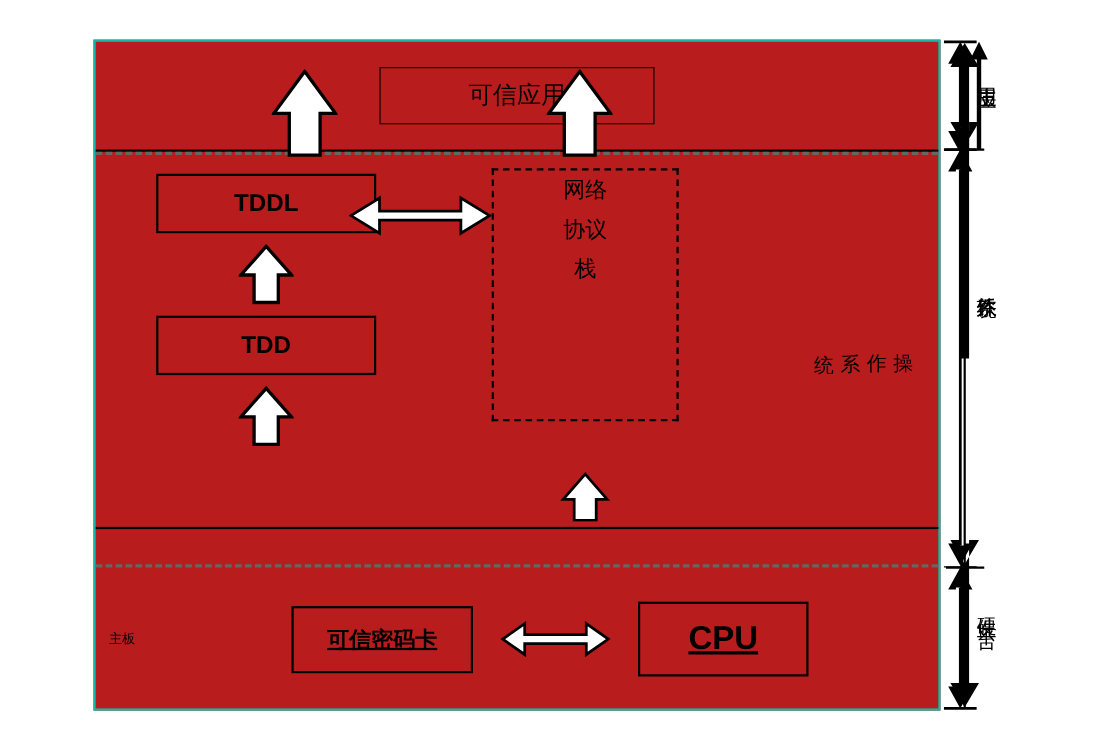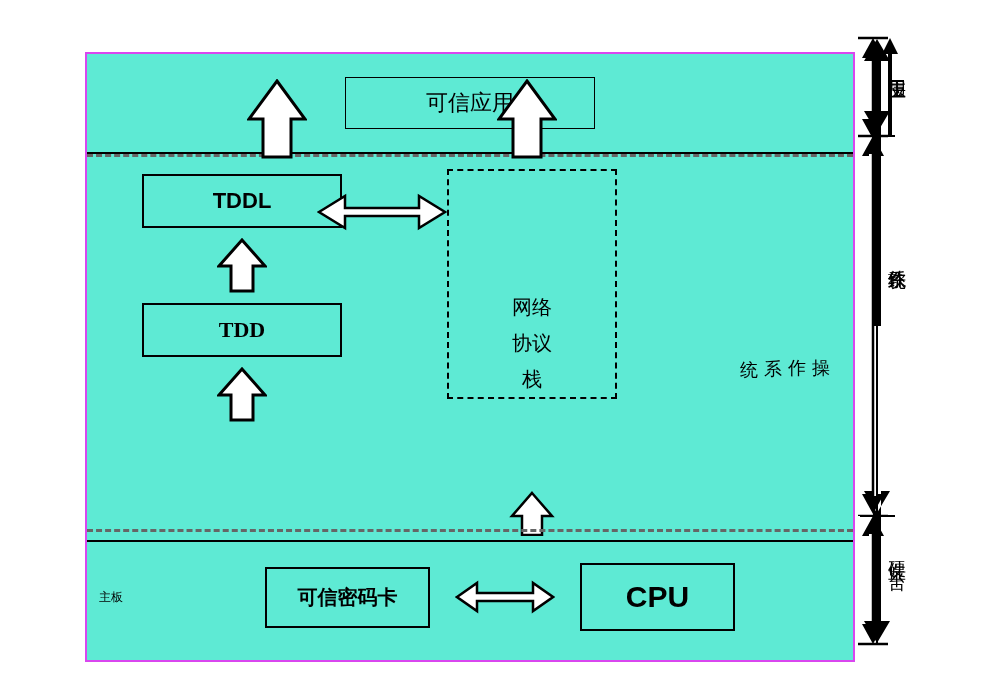--- a/index.html
+++ b/index.html
@@ -15,29 +15,29 @@
 
     
   </style>
 </head>
 <body>
 
 <div style="position:relative; width:1000px; height:682px; background:#fff; display:flex; align-items:center; justify-content:center;">
 
   <div style="position:relative; width:830px; height:610px;">
 
-    <div style="position:absolute; left:0; top:16px; width:770px; height:610px; border:2px solid #d946ef; background:#5eead4;">
+    <div style="position:absolute; left:0; top:0; width:770px; height:610px; border:2px solid #14b8a6; background:#b91c1c;">
 
       <div style="position:absolute; top:0; left:0; right:0; height:100px; border-bottom:2px solid #000; display:flex; align-items:center; justify-content:center;">
         <div style="border:1.5px solid #000; padding:10px 80px; font-size:22px;">
           <span>可信应用</span>
         </div>
       </div>
 
-      <div style="position:absolute; top:100px; left:0; right:0; height:388px; border-bottom:2px solid #000;">
+      <div style="position:absolute; top:100px; left:0; right:0; height:343px; border-bottom:2px solid #000;">
 
         <div style="position:absolute; top:0; left:0; right:0; height:0; border-top:3px dashed #666; z-index:5;"></div>
 
         <div style="position:absolute; top:-75px; left:160px; z-index:10;">
           <svg width="60" height="80" viewBox="0 0 60 80">
 
             <polygon points="30,2 58,40 44,40 44,78 16,78 16,40 2,40" fill="#fff" stroke="#000" stroke-width="3"></polygon>
           </svg>
         </div>
 
@@ -52,39 +52,39 @@
           <div style="border:2px solid #000; padding:12px 0; font-size:22px; font-weight:bold; width:200px; text-align:center;">
             <span>TDDL</span>
           </div>
 
           <div style="display:flex; justify-content:center;">
             <svg width="50" height="55" viewBox="0 0 50 55">
               <polygon points="25,2 48,28 36,28 36,53 14,53 14,28 2,28" fill="#fff" stroke="#000" stroke-width="3"></polygon>
             </svg>
           </div>
 
-          <div style="border:2px solid #000; padding:12px 16px; font-size:22px; font-weight:bold; width:200px; text-align:center;font-family:Liberation Serif, serif;">
+          <div style="border:2px solid #000; padding:12px 16px; font-size:22px; font-weight:bold; width:200px; text-align:center;">
             <span>TDD</span>
           </div>
 
           <div style="display:flex; justify-content:center;">
             <svg width="50" height="55" viewBox="0 0 50 55">
               <polygon points="25,2 48,28 36,28 36,53 14,53 14,28 2,28" fill="#fff" stroke="#000" stroke-width="3"></polygon>
             </svg>
           </div>
         </div>
 
         <div style="position:absolute; top:38px; left:230px; width:130px; display:flex; align-items:center; justify-content:center;">
           <svg width="130" height="40" viewBox="0 0 130 40">
 
             <polygon points="2,20 28,4 28,16 102,16 102,4 128,20 102,36 102,24 28,24 28,36" fill="#fff" stroke="#000" stroke-width="2.5"></polygon>
           </svg>
         </div>
 
-        <div style="position:absolute; top:15px; left:360px; width:170px; min-height:230px; border:2.5px dashed #000; display:flex; align-items:flex-end; justify-content:center; text-align:center; font-size:20px; line-height:1.8;">
+        <div style="position:absolute; top:15px; left:360px; width:170px; min-height:230px; border:2.5px dashed #000; display:flex; align-items:flex-start; justify-content:center; text-align:center; font-size:20px; line-height:1.8;">
           <span style="white-space:pre-line;">网络
 协议
 栈</span>
         </div>
 
         <div style="position:absolute; bottom:0px; left:420px;">
           <svg width="50" height="45" viewBox="0 0 50 45">
             <polygon points="25,2 45,25 35,25 35,44 15,44 15,25 5,25" fill="#fff" stroke="#000" stroke-width="2.5"></polygon>
           </svg>
         </div>
@@ -96,21 +96,21 @@
       </div>
 
       <div style="position:absolute; top:475px; left:0; right:0; height:0; border-top:3px dashed #666; z-index:5;"></div>
 
       <div style="position:absolute; top:480px; left:0; right:0; bottom:0; display:flex; align-items:center;">
 
         <div style="position:absolute; left:12px; top:50%; transform:translateY(-50%); font-size:12px;">
           <span>主板</span>
         </div>
 
-        <div style="display:flex; align-items:center; justify-content:center; gap:25px; flex:1; padding-left:80px; padding-right:20px;">
+        <div style="display:flex; align-items:center; justify-content:center; gap:25px; flex:1; padding-left:80px; padding-right:20px;text-decoration:underline;">
           <div style="border:2px solid #000; padding:15px 15px; font-size:20px; font-weight:bold; min-width:165px; text-align:center;">
             <span>可信密码卡</span>
           </div>
 
           <svg width="100" height="40" viewBox="0 0 100 40">
             <polygon points="2,20 22,6 22,16 78,16 78,6 98,20 78,34 78,24 22,24 22,34" fill="#fff" stroke="#000" stroke-width="2.5"></polygon>
           </svg>
 
           <div style="border:2px solid #000; padding:15px 35px; font-size:30px; font-weight:bold; min-width:155px; text-align:center;">
             <span>CPU</span>

